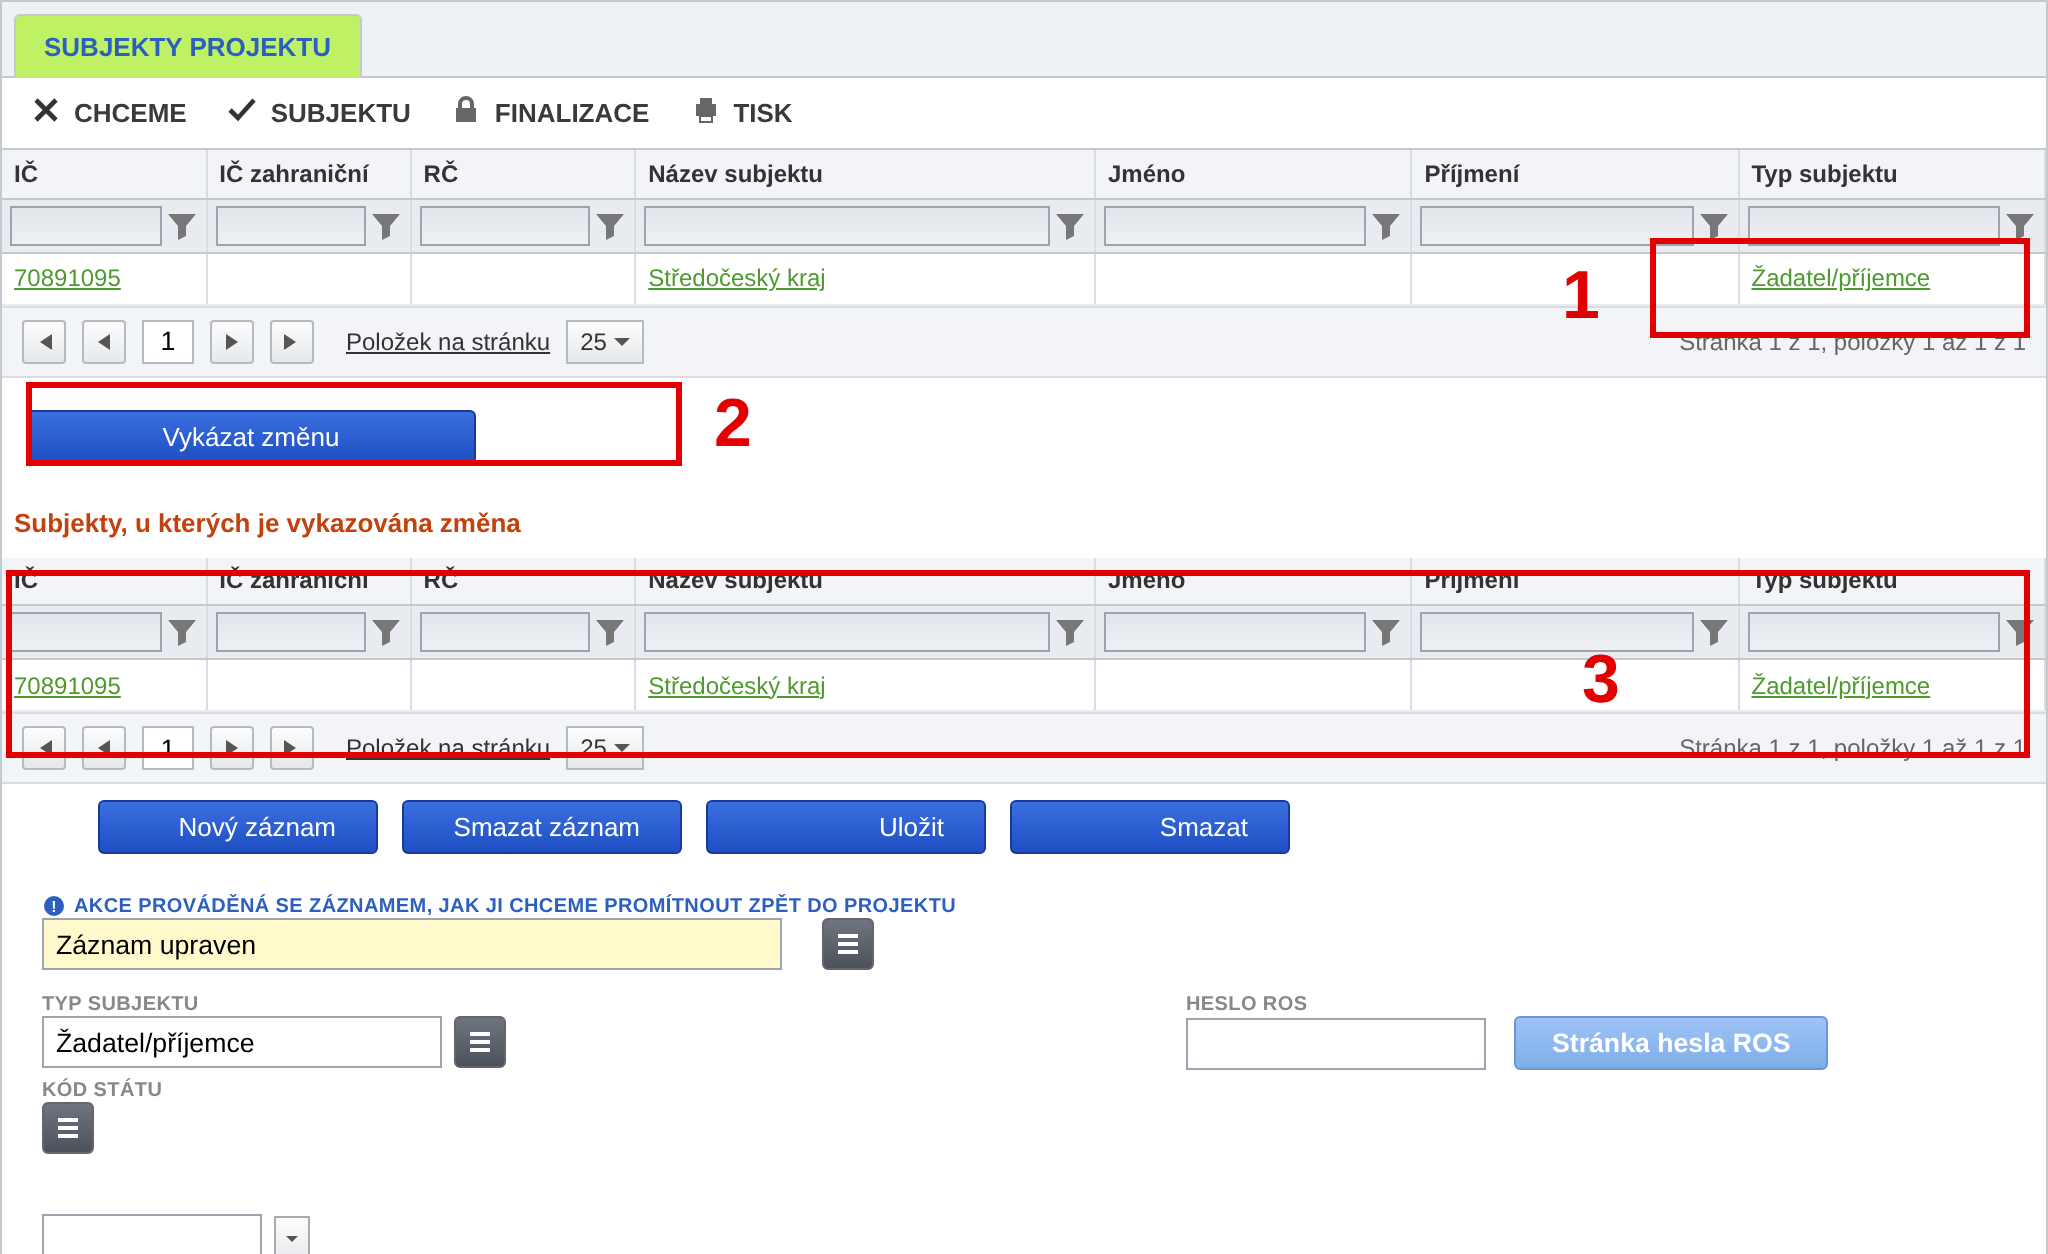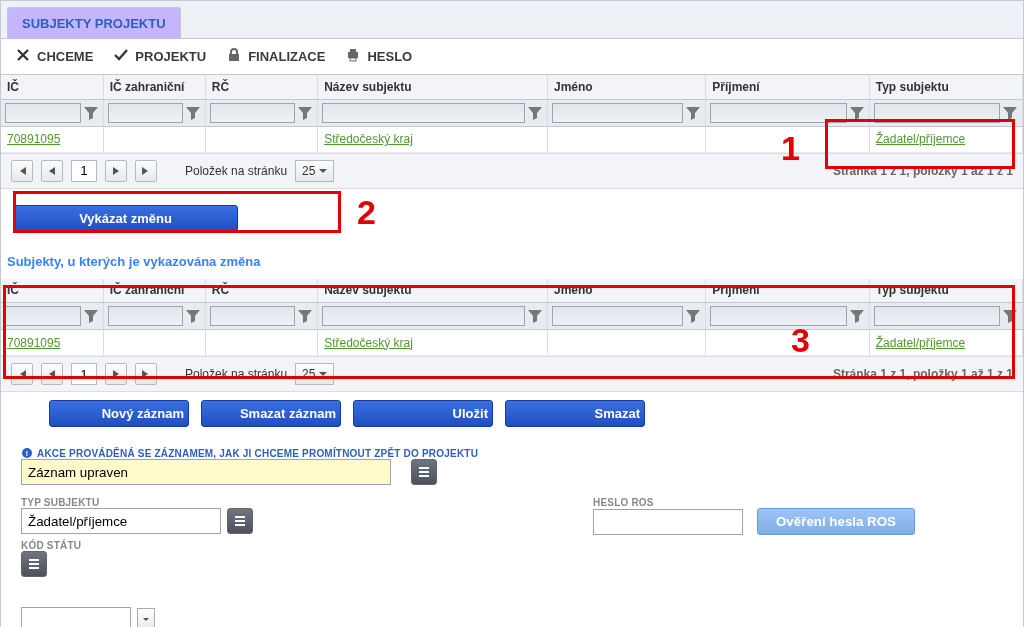--- a/index.html
+++ b/index.html
@@ -1,21 +1,21 @@
 <!DOCTYPE html>
 <html><head>
 <meta charset="utf-8">
 <style>
   * { box-sizing: border-box; margin:0; padding:0; }
   html, body { width:1024px; height:627px; font-family: Arial, Helvetica, sans-serif; font-size:13px; color:#333; background:#fff; overflow:hidden; }
   .page { width:1024px; border:1px solid #c4c9d0; }
 
   
   .tabbar { background:#eef1f5; border-bottom:1px solid #c4c9d0; padding:6px 0 0 6px; height:38px; }
-  .tab { display:inline-block; background:#c4b5fd; border:1px solid #c4c9d0; border-bottom:none; padding:8px 14px; font-weight:bold; color:#2d5fbf; border-radius:3px 3px 0 0; }
+  .tab { display:inline-block; background:#bef264; border:1px solid #c4c9d0; border-bottom:none; padding:8px 14px; font-weight:bold; color:#2d5fbf; border-radius:3px 3px 0 0; }
 
   
   .toolbar { display:flex; align-items:center; gap:20px; padding:8px 14px; border-bottom:1px solid #c4c9d0; background:#fff; }
   .tool { display:flex; align-items:center; gap:6px; font-weight:bold; color:#3a3a3a; cursor:pointer; }
   .tool svg { width:16px; height:16px; }
 
   
   .grid { width:100%; border-collapse:collapse; table-layout:fixed; }
   .grid th, .grid td { border-right:1px solid #d9dde2; padding:4px 6px; text-align:left; font-size:12px; }
   .grid thead th { background:#f2f4f7; font-weight:bold; border-bottom:1px solid #c4c9d0; height:24px; }
@@ -24,47 +24,47 @@
   .grid .filterrow input { flex:1; min-width:0; border:1px solid #9ca4af; background:linear-gradient(#e2e5ea,#eef0f4); height:20px; }
   .funnel { width:16px; height:16px; flex:0 0 16px; }
   .grid tbody td { border-bottom:1px solid #e8ebef; height:26px; }
   .grid tbody td a, .grid tbody td span.link { color:#4e9a2e; font-weight:500;text-decoration:underline; }
 
   
   .pager { display:flex; align-items:center; gap:8px; padding:6px 10px; background:#f2f4f7; border-top:1px solid #d9dde2; border-bottom:1px solid #d9dde2; font-size:12px; }
   .pgbtn { width:22px; height:22px; border:1px solid #b4bac2; background:linear-gradient(#fdfdfd,#e6e8ec); border-radius:2px; display:flex; align-items:center; justify-content:center; cursor:pointer; }
   .pgbtn svg { width:10px; height:10px; fill:#555; }
   .pginput { width:26px; height:22px; border:1px solid #b4bac2; text-align:center; }
-  .pagecount { margin-left:20px; }
-  .pageinfo { margin-left:auto; color:#666;font-weight:bold; }
+  .pagecount { margin-left:8px;text-decoration:underline; }
+  .pageinfo { margin-left:auto; color:#666; }
   .sel { height:22px; border:1px solid #b4bac2; background:linear-gradient(#fdfdfd,#e6e8ec); padding:0 18px 0 6px; position:relative; display:inline-flex; align-items:center; }
   .sel::after { content:""; position:absolute; right:6px; top:8px; border:4px solid transparent; border-top-color:#555; }
 
   
-  .bluebtn { background:linear-gradient(#3a6fe0,#1f4fc2); color:#fff; border:1px solid #17399a; border-radius:3px; padding:5px 4px; font-weight:bold; font-size:13px; cursor:pointer; }
+  .bluebtn { background:linear-gradient(#3a6fe0,#1f4fc2); color:#fff; border:1px solid #17399a; border-radius:3px; padding:5px 20px; font-weight:normal; font-size:13px; cursor:pointer; }
   .bluebtn.long { min-width:225px; text-align:center; }
   .lightbluebtn { background:linear-gradient(#9fc3f6,#7daee8); color:#fff; border:1px solid #6a97d8; border-radius:3px; padding:5px 18px; font-weight:bold; cursor:pointer; }
   .btnrow { display:flex; gap:12px; padding:8px 20px 8px 48px; }
   .btnrow .bluebtn { min-width:140px; text-align:right; }
 
   
   .form { padding:6px 20px 20px 20px; }
   .flabel { font-size:10px; font-weight:bold; color:#2d5fbf; letter-spacing:.2px; display:flex; align-items:center; gap:4px; }
   .flabel.gray { color:#888; }
   .req { width:12px; height:12px; }
   .frow { margin:6px 0; }
   .input { height:26px; border:1px solid #9ca4af; padding:2px 6px; background:#fff; }
   .input.yellow { background:#fff9cc; }
   .picker { display:inline-flex; align-items:center; justify-content:center; width:26px; height:26px; border:1px solid #666; background:linear-gradient(#6e7580,#4c525c); border-radius:3px; cursor:pointer; }
   .picker svg { width:14px; height:14px; fill:#fff; }
   .two-col { display:flex; gap:40px; }
   .col { flex:0 0 auto; }
 
   .vykazat-wrap { padding:16px 12px 12px; background:#fff; }
-  .section-title { padding:10px 6px; font-weight:bold; font-size:13px; color:#3b82f6; }
+  .section-title { padding:10px 6px; font-weight:bold; font-size:13px; color:#c2410c; }
 
   
   .anno { position:absolute; border:3px solid #e20000; pointer-events:none; }
   .anno-num { position:absolute; color:#e20000; font-weight:bold; font-size:34px; font-family:Arial; pointer-events:none; }
 
   .rel { position:relative; }
 
   
   col.c-ic   { width:100px; }
   col.c-icz  { width:100px; }
@@ -87,36 +87,36 @@
     <div class="tool">
       <span><svg viewBox="0 0 16 16">
             <path d="M3 3l10 10M13 3L3 13" stroke="#333" stroke-width="2.3" fill="none"></path>
           </svg></span>
       <span>CHCEME</span>
     </div>
     <div class="tool">
       <span><svg viewBox="0 0 16 16">
             <path d="M2 8l4 4 8-9" stroke="#333" stroke-width="2.3" fill="none"></path>
           </svg></span>
-      <span>PROJEKTU</span>
+      <span>SUBJEKTU</span>
     </div>
     <div class="tool">
       <span><svg viewBox="0 0 16 16">
             <rect x="3" y="7" width="10" height="7" fill="#666"></rect>
             <path d="M5 7V5a3 3 0 016 0v2" stroke="#666" stroke-width="2" fill="none"></path>
           </svg></span>
       <span>FINALIZACE</span>
     </div>
     <div class="tool">
       <span><svg viewBox="0 0 16 16">
             <rect x="3" y="5" width="10" height="6" fill="#666"></rect>
             <rect x="5" y="2" width="6" height="3" fill="#666"></rect>
             <rect x="5" y="11" width="6" height="3" fill="#fff" stroke="#666"></rect>
           </svg></span>
-      <span>HESLO</span>
+      <span>TISK</span>
     </div>
   </div>
 
   <table class="grid">
     <colgroup>
         <col class="c-ic">
         <col class="c-icz">
         <col class="c-rc">
         <col class="c-naz">
         <col class="c-jm">
@@ -423,21 +423,21 @@
         </div>
       </div>
 
       <div class="col" style="margin-left:300px;">
         <div class="frow">
           <div class="flabel gray">
               <span>HESLO ROS</span>
             </div>
           <div style="display:flex;gap:14px;align-items:center;">
             <input class="input" style="width: 150px;" value="">
-            <button class="lightbluebtn"><span>Ověření hesla ROS</span></button>
+            <button class="lightbluebtn"><span>Stránka hesla ROS</span></button>
           </div>
         </div>
       </div>
     </div>
 
     <div class="frow" style="margin-top:24px;">
       <div style="display:flex;gap:6px;align-items:center;">
         <input class="input" style="width: 110px;">
         <span style="border:1px solid #aaa;width:18px;height:24px;display:inline-flex;align-items:center;justify-content:center;background:linear-gradient(#fdfdfd,#e6e8ec);">
             <svg width="8" height="8" viewBox="0 0 8 8">

